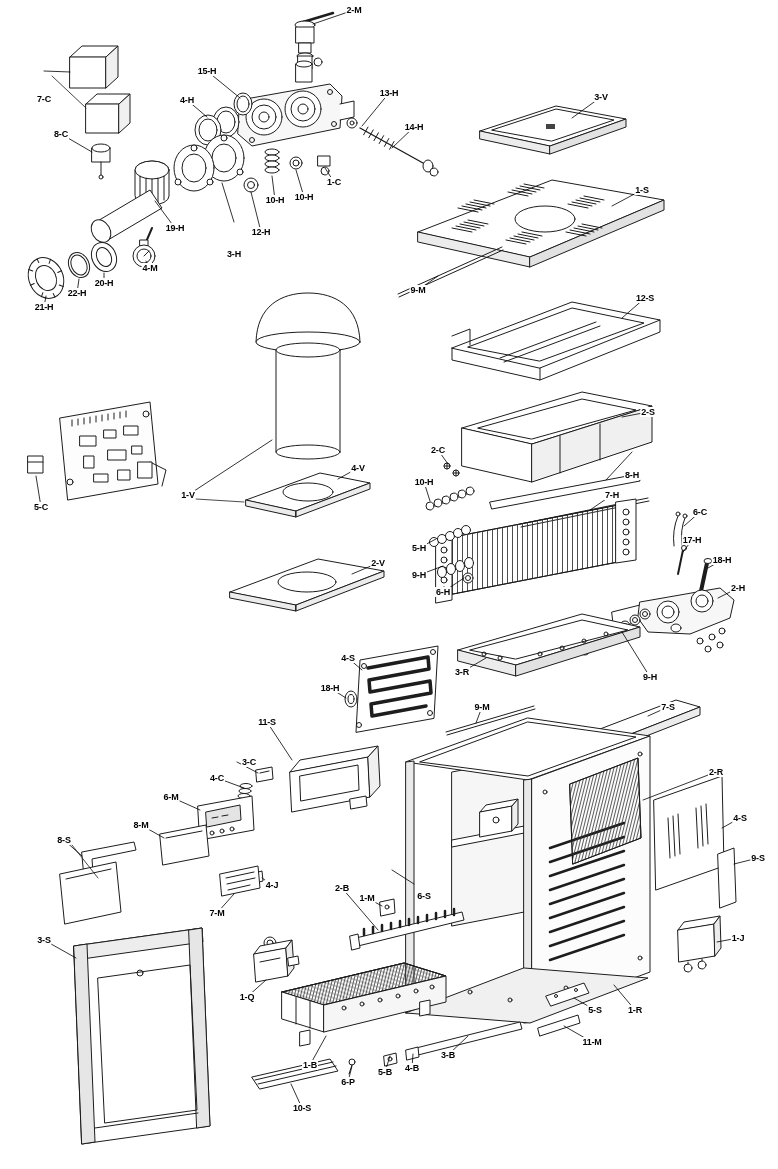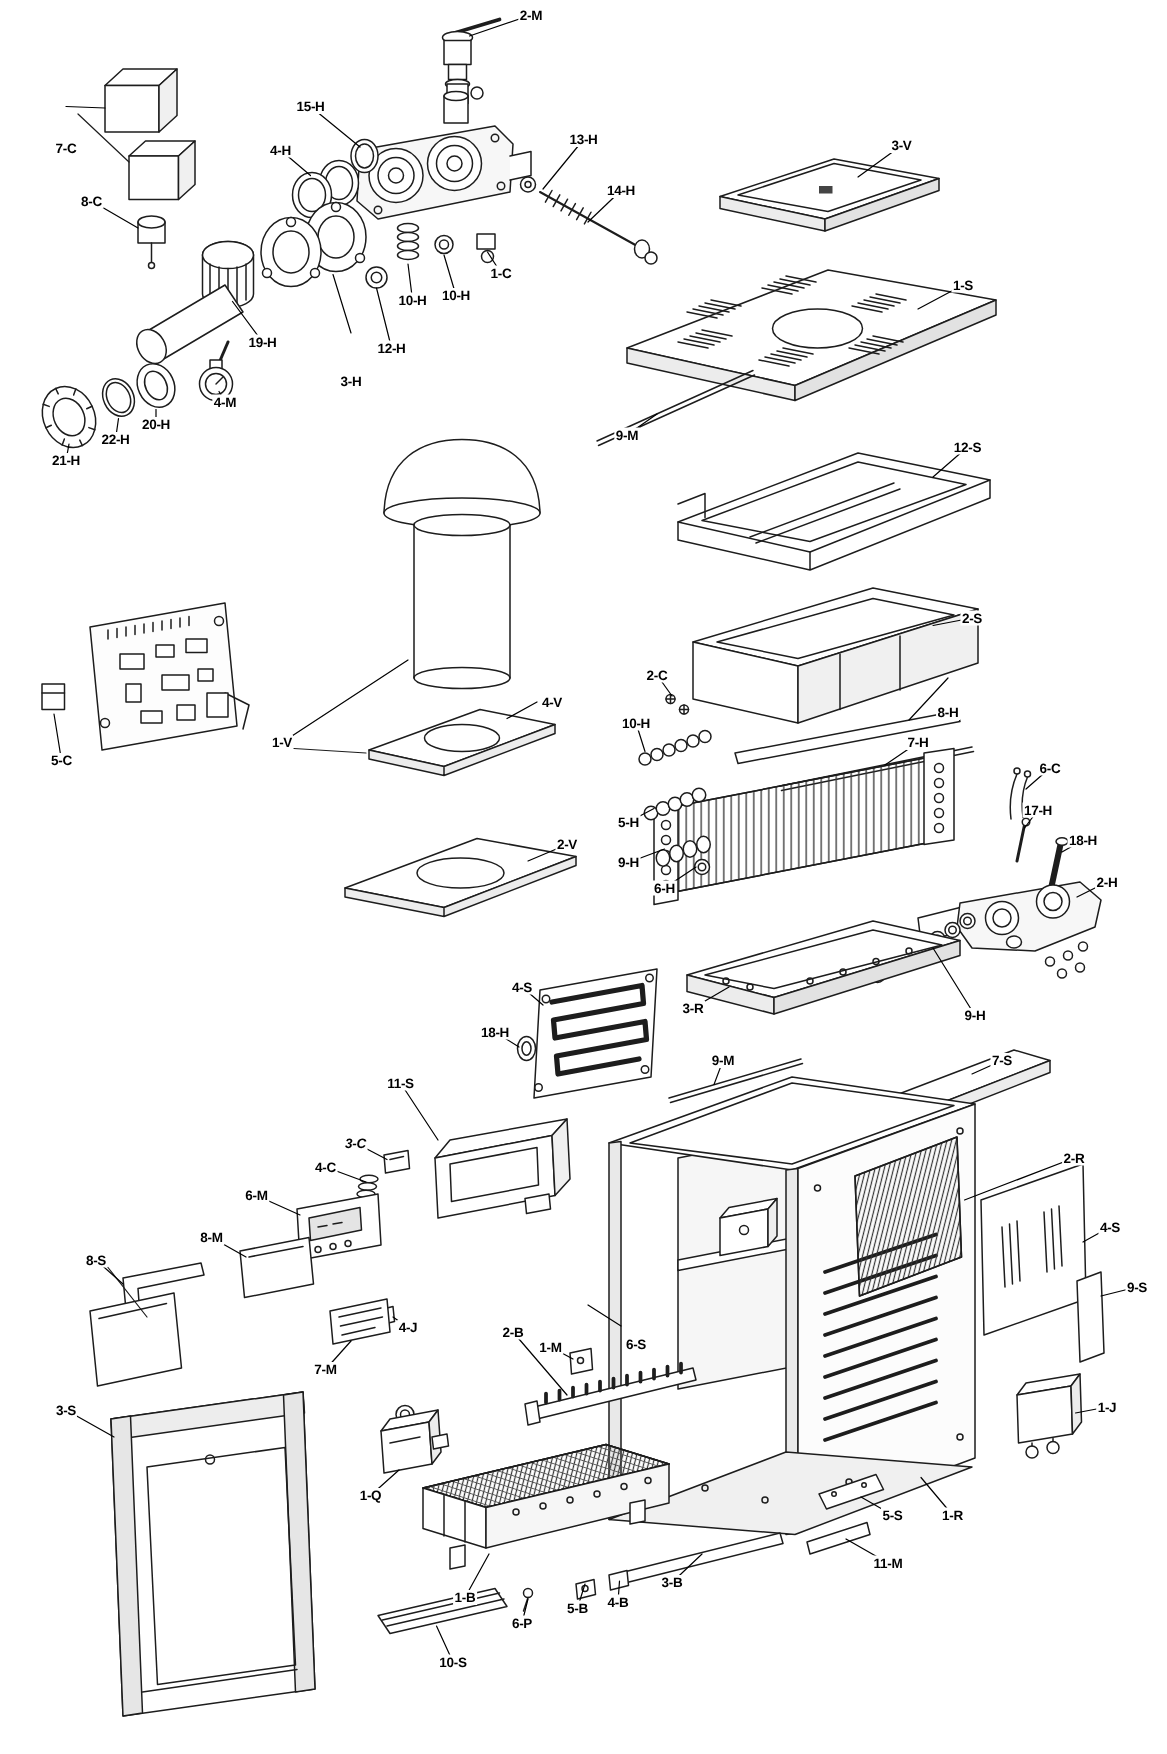--- a/index.html
+++ b/index.html
@@ -639,33 +639,33 @@
       <div class="part-label" style="left: 438px; top: 450px; color: rgb(0, 0, 0);">2-C</div>
       <div class="part-label" style="left: 632px; top: 475px; color: rgb(0, 0, 0);">8-H</div>
       <div class="part-label" style="left: 424px; top: 482px; color: rgb(0, 0, 0);">10-H</div>
       <div class="part-label" style="left: 612px; top: 495px; color: rgb(0, 0, 0);">7-H</div>
       <div class="part-label" style="left: 700px; top: 512px; color: rgb(0, 0, 0);">6-C</div>
       <div class="part-label" style="left: 692px; top: 540px; color: rgb(0, 0, 0);">17-H</div>
       <div class="part-label" style="left: 419px; top: 548px; color: rgb(0, 0, 0);">5-H</div>
       <div class="part-label" style="left: 722px; top: 560px; color: rgb(0, 0, 0);">18-H</div>
       <div class="part-label" style="left: 419px; top: 575px; color: rgb(0, 0, 0);">9-H</div>
       <div class="part-label" style="left: 188px; top: 495px; color: rgb(0, 0, 0);">1-V</div>
-      <div class="part-label" style="left: 368px; top: 468px; color: rgb(0, 0, 0); text-align: right;">4-V</div>
+      <div class="part-label" style="left: 358px; top: 468px; color: rgb(0, 0, 0); text-align: right;">4-V</div>
       <div class="part-label" style="left: 41px; top: 507px; color: rgb(0, 0, 0);">5-C</div>
       <div class="part-label" style="left: 443px; top: 592px; color: rgb(0, 0, 0);">6-H</div>
       <div class="part-label" style="left: 738px; top: 588px; color: rgb(0, 0, 0);">2-H</div>
       <div class="part-label" style="left: 378px; top: 563px; color: rgb(0, 0, 0);">2-V</div>
       <div class="part-label" style="left: 462px; top: 672px; color: rgb(0, 0, 0);">3-R</div>
       <div class="part-label" style="left: 650px; top: 677px; color: rgb(0, 0, 0);">9-H</div>
       <div class="part-label" style="left: 348px; top: 658px; color: rgb(0, 0, 0);">4-S</div>
       <div class="part-label" style="left: 330px; top: 688px; color: rgb(0, 0, 0);">18-H</div>
       <div class="part-label" style="left: 668px; top: 707px; color: rgb(0, 0, 0);">7-S</div>
       <div class="part-label" style="left: 482px; top: 707px; color: rgb(0, 0, 0);">9-M</div>
       <div class="part-label" style="left: 267px; top: 722px; color: rgb(0, 0, 0);">11-S</div>
-      <div class="part-label" style="left: 237px; top: 762px; color: rgb(0, 0, 0); font-style: italic;">3-C</div>
+      <div class="part-label" style="left: 249px; top: 762px; color: rgb(0, 0, 0);">3-C</div>
       <div class="part-label" style="left: 716px; top: 772px; color: rgb(0, 0, 0);">2-R</div>
       <div class="part-label" style="left: 217px; top: 778px; color: rgb(0, 0, 0);">4-C</div>
       <div class="part-label" style="left: 171px; top: 797px; color: rgb(0, 0, 0);">6-M</div>
       <div class="part-label" style="left: 141px; top: 825px; color: rgb(0, 0, 0);">8-M</div>
       <div class="part-label" style="left: 740px; top: 818px; color: rgb(0, 0, 0);">4-S</div>
       <div class="part-label" style="left: 64px; top: 840px; color: rgb(0, 0, 0);">8-S</div>
       <div class="part-label" style="left: 758px; top: 858px; color: rgb(0, 0, 0);">9-S</div>
       <div class="part-label" style="left: 392px; top: 896px; color: rgb(0, 0, 0); margin-left: 32px;">6-S</div>
       <div class="part-label" style="left: 367px; top: 898px; color: rgb(0, 0, 0);">1-M</div>
       <div class="part-label" style="left: 342px; top: 888px; color: rgb(0, 0, 0);">2-B</div>

